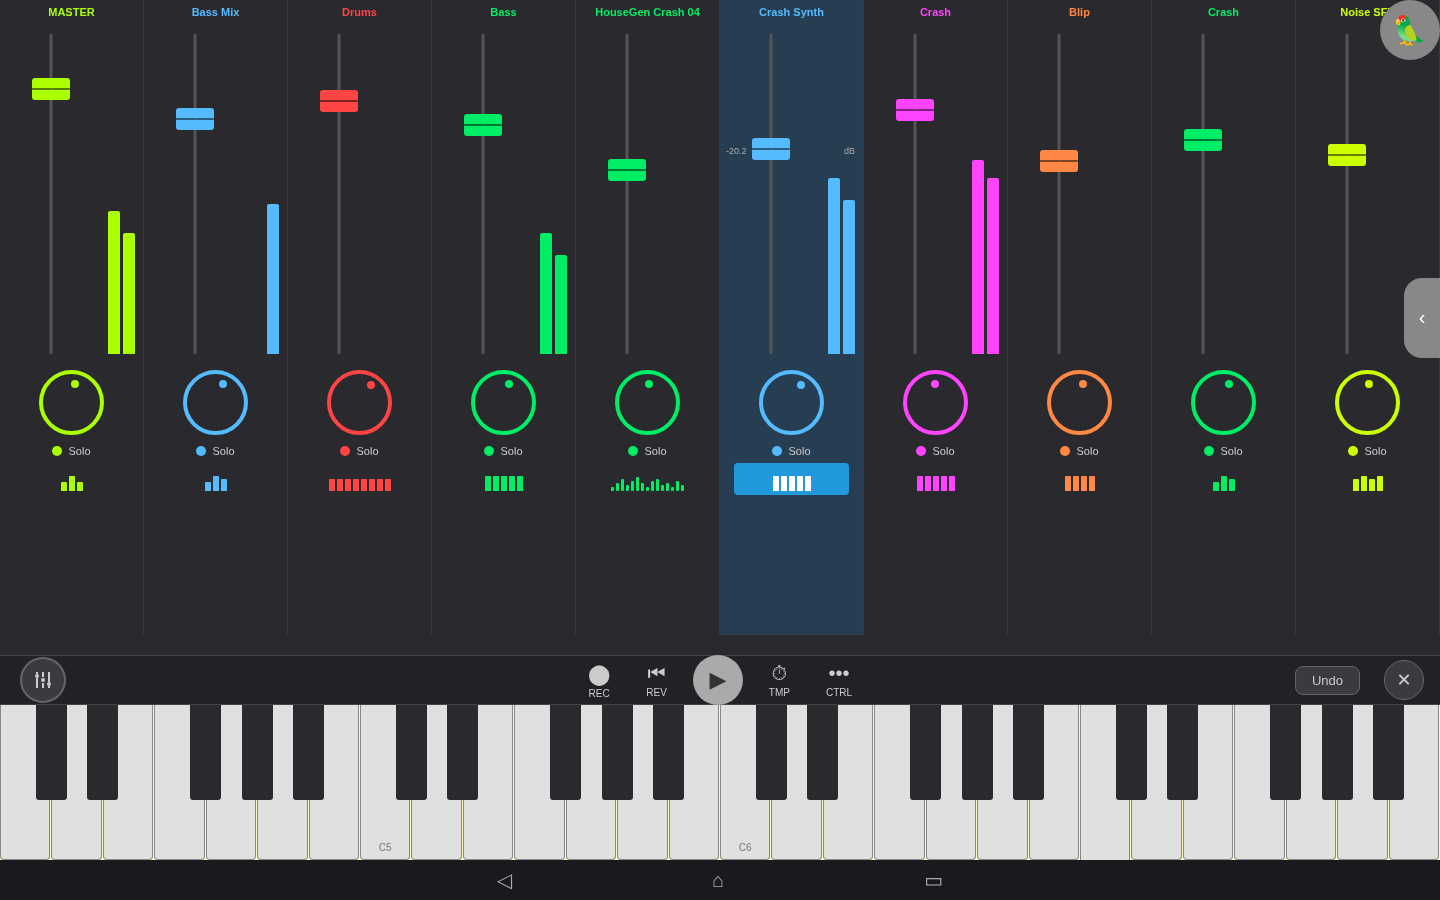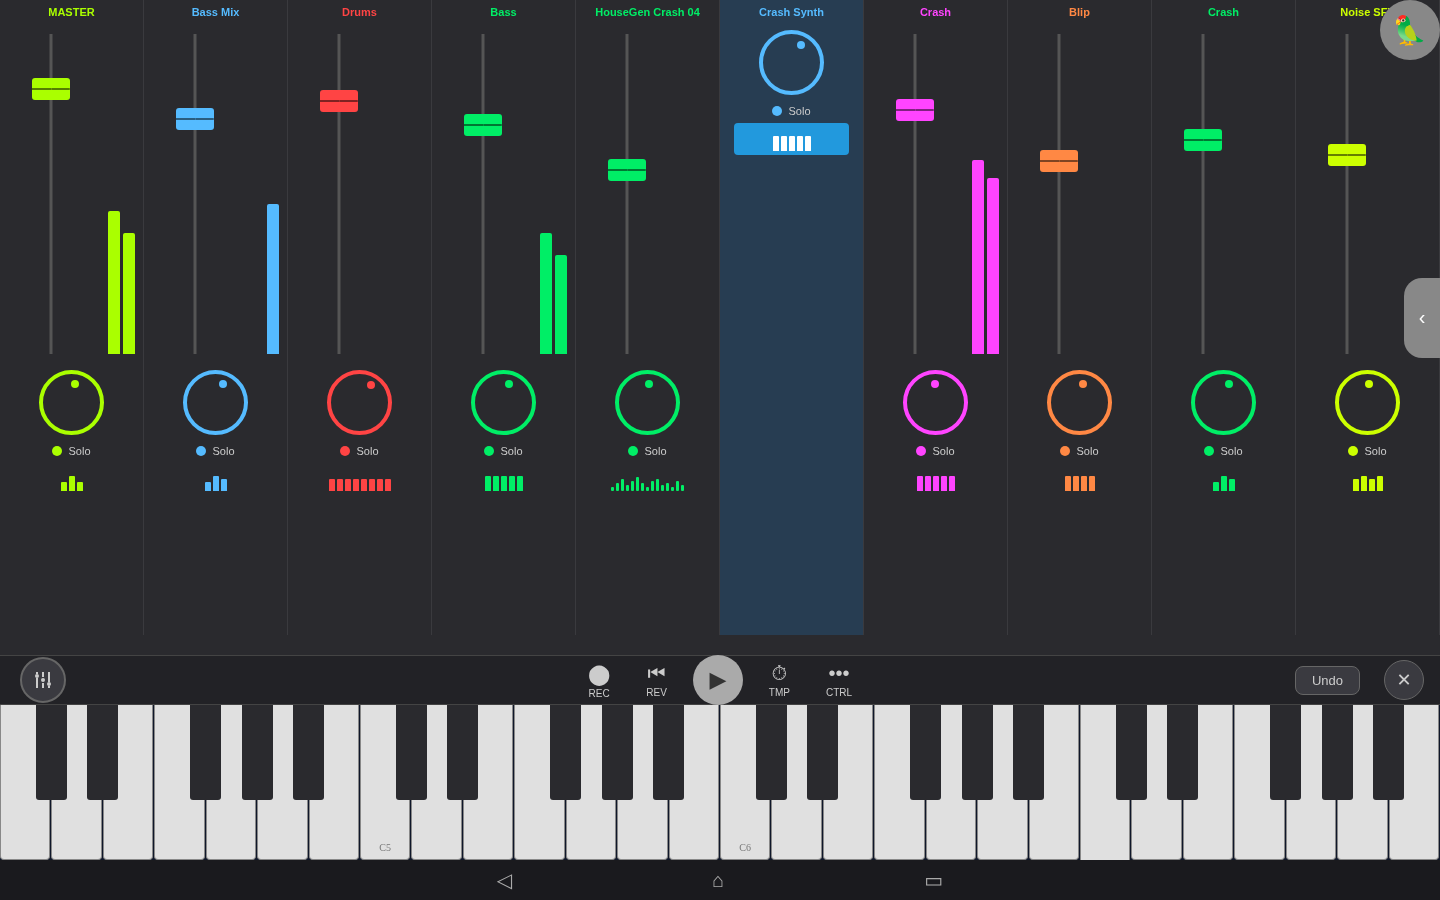--- a/index.html
+++ b/index.html
@@ -385,20 +385,32 @@
         <div style="width: 3px; height: 12px; background: rgb(0, 238, 102); border-radius: 1px;"></div>
         <div style="width: 3px; height: 6px; background: rgb(0, 238, 102); border-radius: 1px;"></div>
         <div style="width: 3px; height: 8px; background: rgb(0, 238, 102); border-radius: 1px;"></div>
         <div style="width: 3px; height: 4px; background: rgb(0, 238, 102); border-radius: 1px;"></div>
         <div style="width: 3px; height: 10px; background: rgb(0, 238, 102); border-radius: 1px;"></div>
         <div style="width: 3px; height: 6px; background: rgb(0, 238, 102); border-radius: 1px;"></div>
       </div>
     </div>
     <div class="channel" style="background: rgba(30, 120, 190, 0.25);">
       <div class="channel-label" style="color: rgb(85, 187, 255);">Crash Synth</div>
+      <div class="fader-area" style="height: 340px; width: 100%; position: relative;">
+        <div class="fader-track" style="background: rgb(85, 85, 85); position: absolute; width: 3px; top: 10px; bottom: 10px; left: 35%; transform: translateX(-50%);"></div>
+        <div class="fader-thumb" style="background: rgb(85, 187, 255); position: absolute; left: 35%; transform: translateX(-50%); top: 114px; width: 38px; height: 22px; border-radius: 3px; display: flex; align-items: center; justify-content: center;">
+          <div style="width: 60%; height: 2px; background: rgba(0, 0, 0, 0.5);"></div>
+        </div>
+        <div style="position: absolute; top: 122px; left: 2px; font-size: 9px; color: rgb(170, 170, 170); white-space: nowrap;">-20.2</div>
+        <div style="position: absolute; top: 122px; right: 4px; font-size: 9px; color: rgb(170, 170, 170);">dB</div>
+        <div style="position: absolute; right: 4px; bottom: 10px; display: flex; align-items: flex-end; gap: 3px; height: 220px;">
+          <div style="width: 12px; height: 80%; background: rgb(85, 187, 255); border-radius: 2px 2px 0px 0px;"></div>
+          <div style="width: 12px; height: 70%; background: rgb(85, 187, 255); border-radius: 2px 2px 0px 0px;"></div>
+        </div>
+      </div>
       <div style="margin: 6px auto; width: 65px; height: 65px; position: relative;">
         <div style="width: 65px; height: 65px; border-radius: 50%; border: 4px solid rgb(85, 187, 255); position: relative; background: transparent;">
           <div style="width: 8px; height: 8px; border-radius: 50%; background: rgb(85, 187, 255); position: absolute; left: 33.694px; top: 6.74963px;"></div>
         </div>
       </div>
       <div style="display: flex; align-items: center; justify-content: center; gap: 6px; margin-top: 4px; font-size: 11px; color: rgb(204, 204, 204);">
         <div style="width: 10px; height: 10px; border-radius: 50%; background: rgb(85, 187, 255);"></div>
         <span>Solo</span>
       </div>
       <div style="margin-top: 6px; width: 85%; height: 32px; display: flex; align-items: flex-end; justify-content: center; gap: 2px; padding: 4px; border-radius: 4px; cursor: pointer; background: rgb(34, 153, 221);">
@@ -545,21 +557,21 @@
     <div class="t-icon">•••</div>
     <span>CTRL</span>
   </div>
 
   <div id="undo-btn">
     <span>Undo</span>
   </div>
   <div id="close-btn">✕</div>
 </div>
 
-<div id="piano" style="position: absolute; bottom: 40px; left: 0px; right: 0px; height: 155px; display: flex; flex-direction: row; overflow: hidden; background: #0f172a; font-family: Liberation Serif, serif;">
+<div id="piano" style="position: absolute; bottom: 40px; left: 0px; right: 0px; height: 155px; display: flex; flex-direction: row; overflow: hidden; background: #fef9c3;">
 <div style="position: relative; width: 100%; height: 100%;">
       <div style="position: absolute; left: 0px; top: 0px; width: 50.4286px; height: 155px; background: rgb(224, 224, 224); border-top: none; border-right: 1px solid rgb(136, 136, 136); border-bottom: 1px solid rgb(136, 136, 136); border-left: 1px solid rgb(136, 136, 136); border-image: initial; border-radius: 0px 0px 4px 4px; cursor: pointer;"></div>
       <div style="position: absolute; left: 36px; top: 0px; width: 30.8571px; height: 95px; background: rgb(42, 42, 46); border-radius: 0px 0px 3px 3px; z-index: 2; cursor: pointer;"></div>
       <div style="position: absolute; left: 51.4286px; top: 0px; width: 50.4286px; height: 155px; background: rgb(224, 224, 224); border-top: none; border-right: 1px solid rgb(136, 136, 136); border-bottom: 1px solid rgb(136, 136, 136); border-left: 1px solid rgb(136, 136, 136); border-image: initial; border-radius: 0px 0px 4px 4px; cursor: pointer;"></div>
       <div style="position: absolute; left: 87.4286px; top: 0px; width: 30.8571px; height: 95px; background: rgb(42, 42, 46); border-radius: 0px 0px 3px 3px; z-index: 2; cursor: pointer;"></div>
       <div style="position: absolute; left: 102.857px; top: 0px; width: 50.4286px; height: 155px; background: rgb(224, 224, 224); border-top: none; border-right: 1px solid rgb(136, 136, 136); border-bottom: 1px solid rgb(136, 136, 136); border-left: 1px solid rgb(136, 136, 136); border-image: initial; border-radius: 0px 0px 4px 4px; cursor: pointer;"></div>
       <div style="position: absolute; left: 154.286px; top: 0px; width: 50.4286px; height: 155px; background: rgb(224, 224, 224); border-top: none; border-right: 1px solid rgb(136, 136, 136); border-bottom: 1px solid rgb(136, 136, 136); border-left: 1px solid rgb(136, 136, 136); border-image: initial; border-radius: 0px 0px 4px 4px; cursor: pointer;"></div>
       <div style="position: absolute; left: 190.286px; top: 0px; width: 30.8571px; height: 95px; background: rgb(42, 42, 46); border-radius: 0px 0px 3px 3px; z-index: 2; cursor: pointer;"></div>
       <div style="position: absolute; left: 205.714px; top: 0px; width: 50.4286px; height: 155px; background: rgb(224, 224, 224); border-top: none; border-right: 1px solid rgb(136, 136, 136); border-bottom: 1px solid rgb(136, 136, 136); border-left: 1px solid rgb(136, 136, 136); border-image: initial; border-radius: 0px 0px 4px 4px; cursor: pointer;"></div>
       <div style="position: absolute; left: 241.714px; top: 0px; width: 30.8571px; height: 95px; background: rgb(42, 42, 46); border-radius: 0px 0px 3px 3px; z-index: 2; cursor: pointer;"></div>

